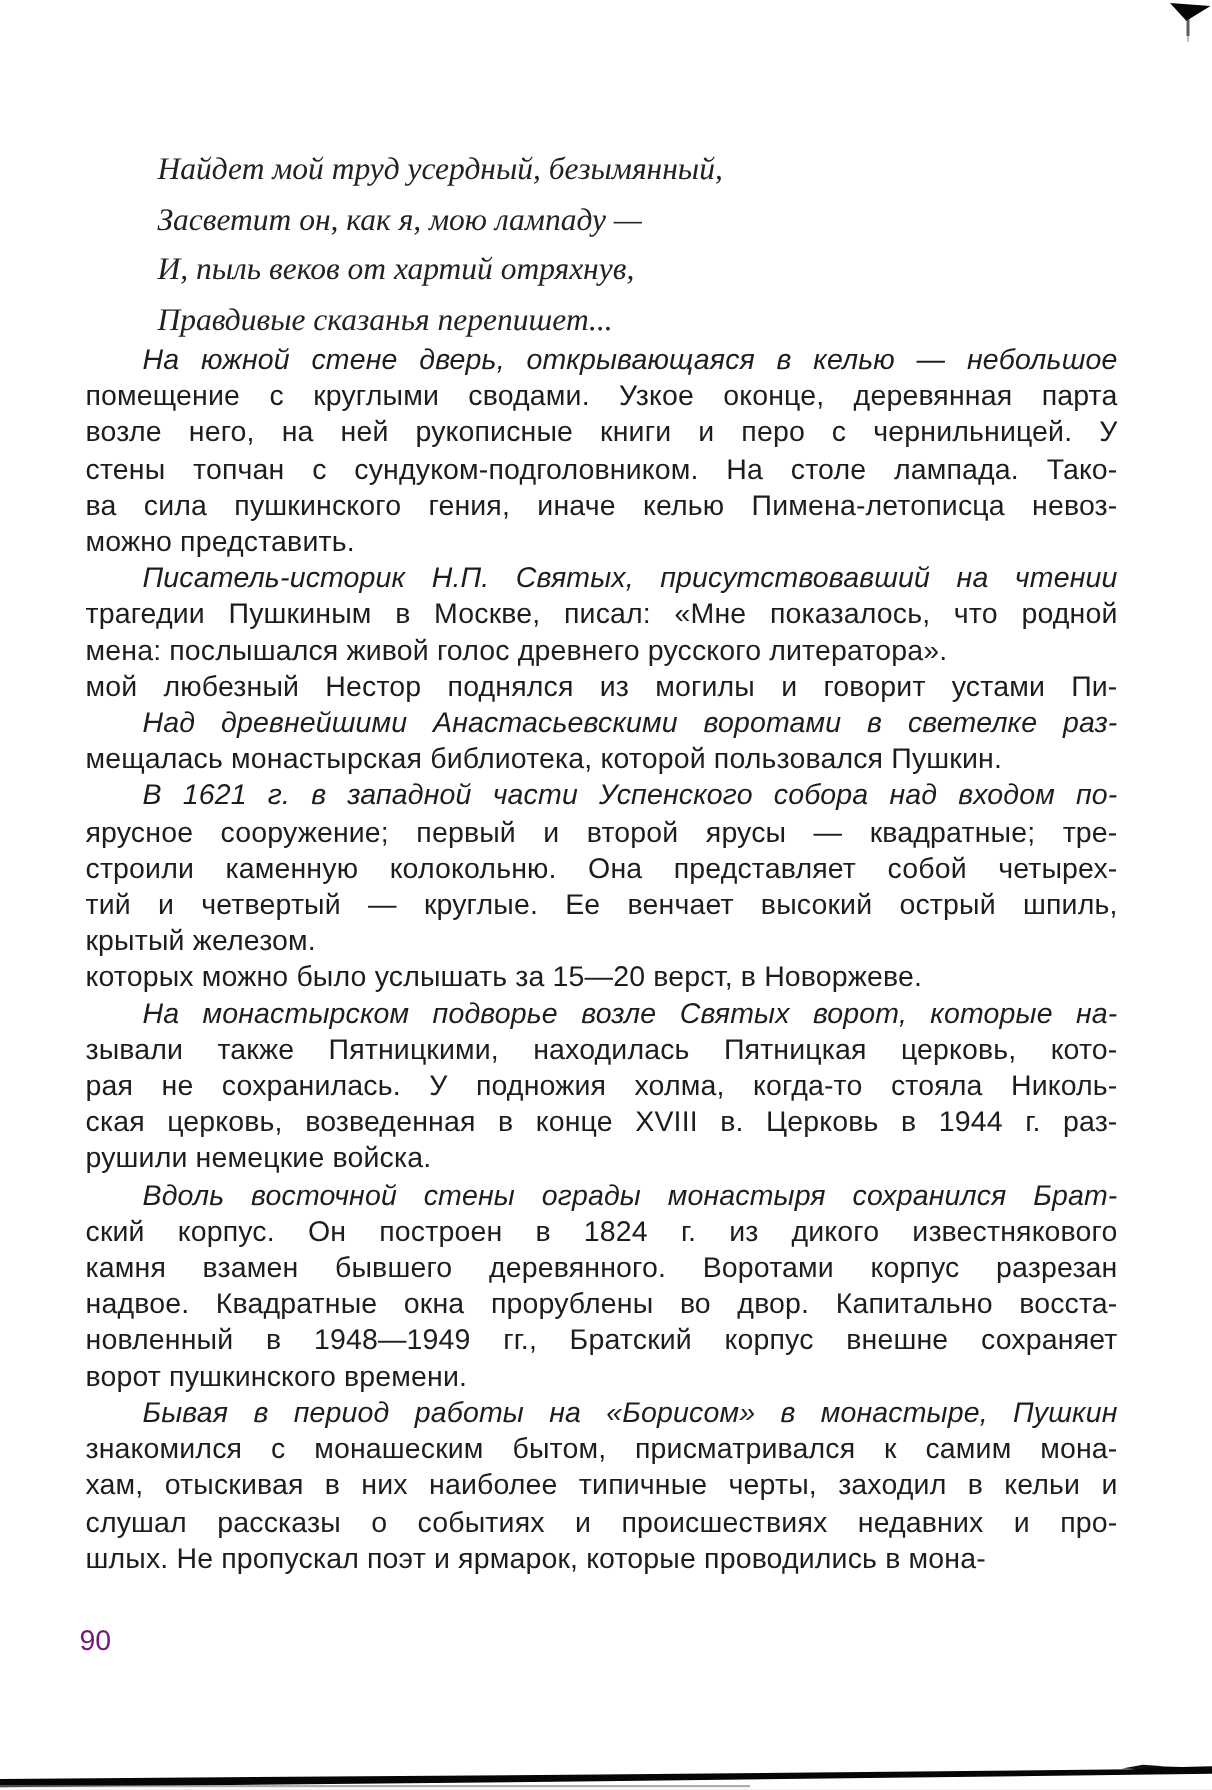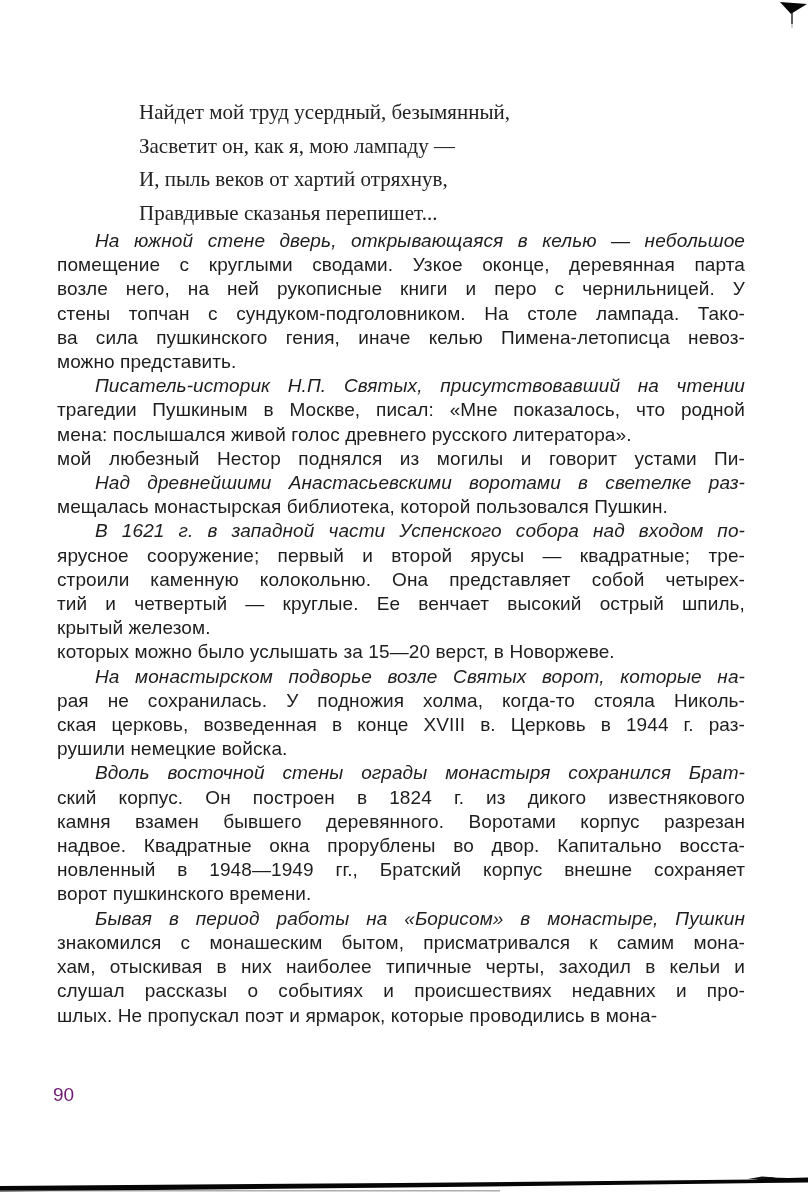--- a/index.html
+++ b/index.html
@@ -7,23 +7,23 @@
     position:relative;
     width:808px; height:1193px;
     background:#ffffff;
     overflow:hidden;
     font-family:"Liberation Sans", sans-serif;
     color:#1d1d1d;
   }
   .epigraph {
     position:absolute; left:105px; top:96px;
     font-family:"Liberation Serif", serif;
+    font-style:italic;
     font-size:21px; line-height:33.5px;
     color:#222;
-    margin-left:34px;
   }
   .body-text {
     position:absolute; left:57px; top:229px; width:688px;
     font-size:19px; line-height:24.2px;
     letter-spacing:0.1px;
   }
   .para { margin:0; }
   .ln {
     text-align:justify;
     text-align-last:justify;
@@ -86,20 +86,21 @@
       <div class="ln">тий и четвертый — круглые. Ее венчает высокий острый шпиль,</div>
       <div class="ln last">крытый железом.</div>
     </div>
 
     <div class="para">
       <div class="ln last">которых можно было услышать за 15—20 верст, в Новоржеве.</div>
     </div>
 
     <div class="para">
       <div class="ln first">На монастырском подворье возле Святых ворот, которые на-</div>
+      <div class="ln">зывали также Пятницкими, находилась Пятницкая церковь, кото-</div>
       <div class="ln">рая не сохранилась. У подножия холма, когда-то стояла Николь-</div>
       <div class="ln">ская церковь, возведенная в конце XVIII в. Церковь в 1944 г. раз-</div>
       <div class="ln last">рушили немецкие войска.</div>
     </div>
 
     <div class="para">
       <div class="ln first">Вдоль восточной стены ограды монастыря сохранился Брат-</div>
       <div class="ln">ский корпус. Он построен в 1824 г. из дикого известнякового</div>
       <div class="ln">камня взамен бывшего деревянного. Воротами корпус разрезан</div>
       <div class="ln">надвое. Квадратные окна прорублены во двор. Капитально восста-</div>

